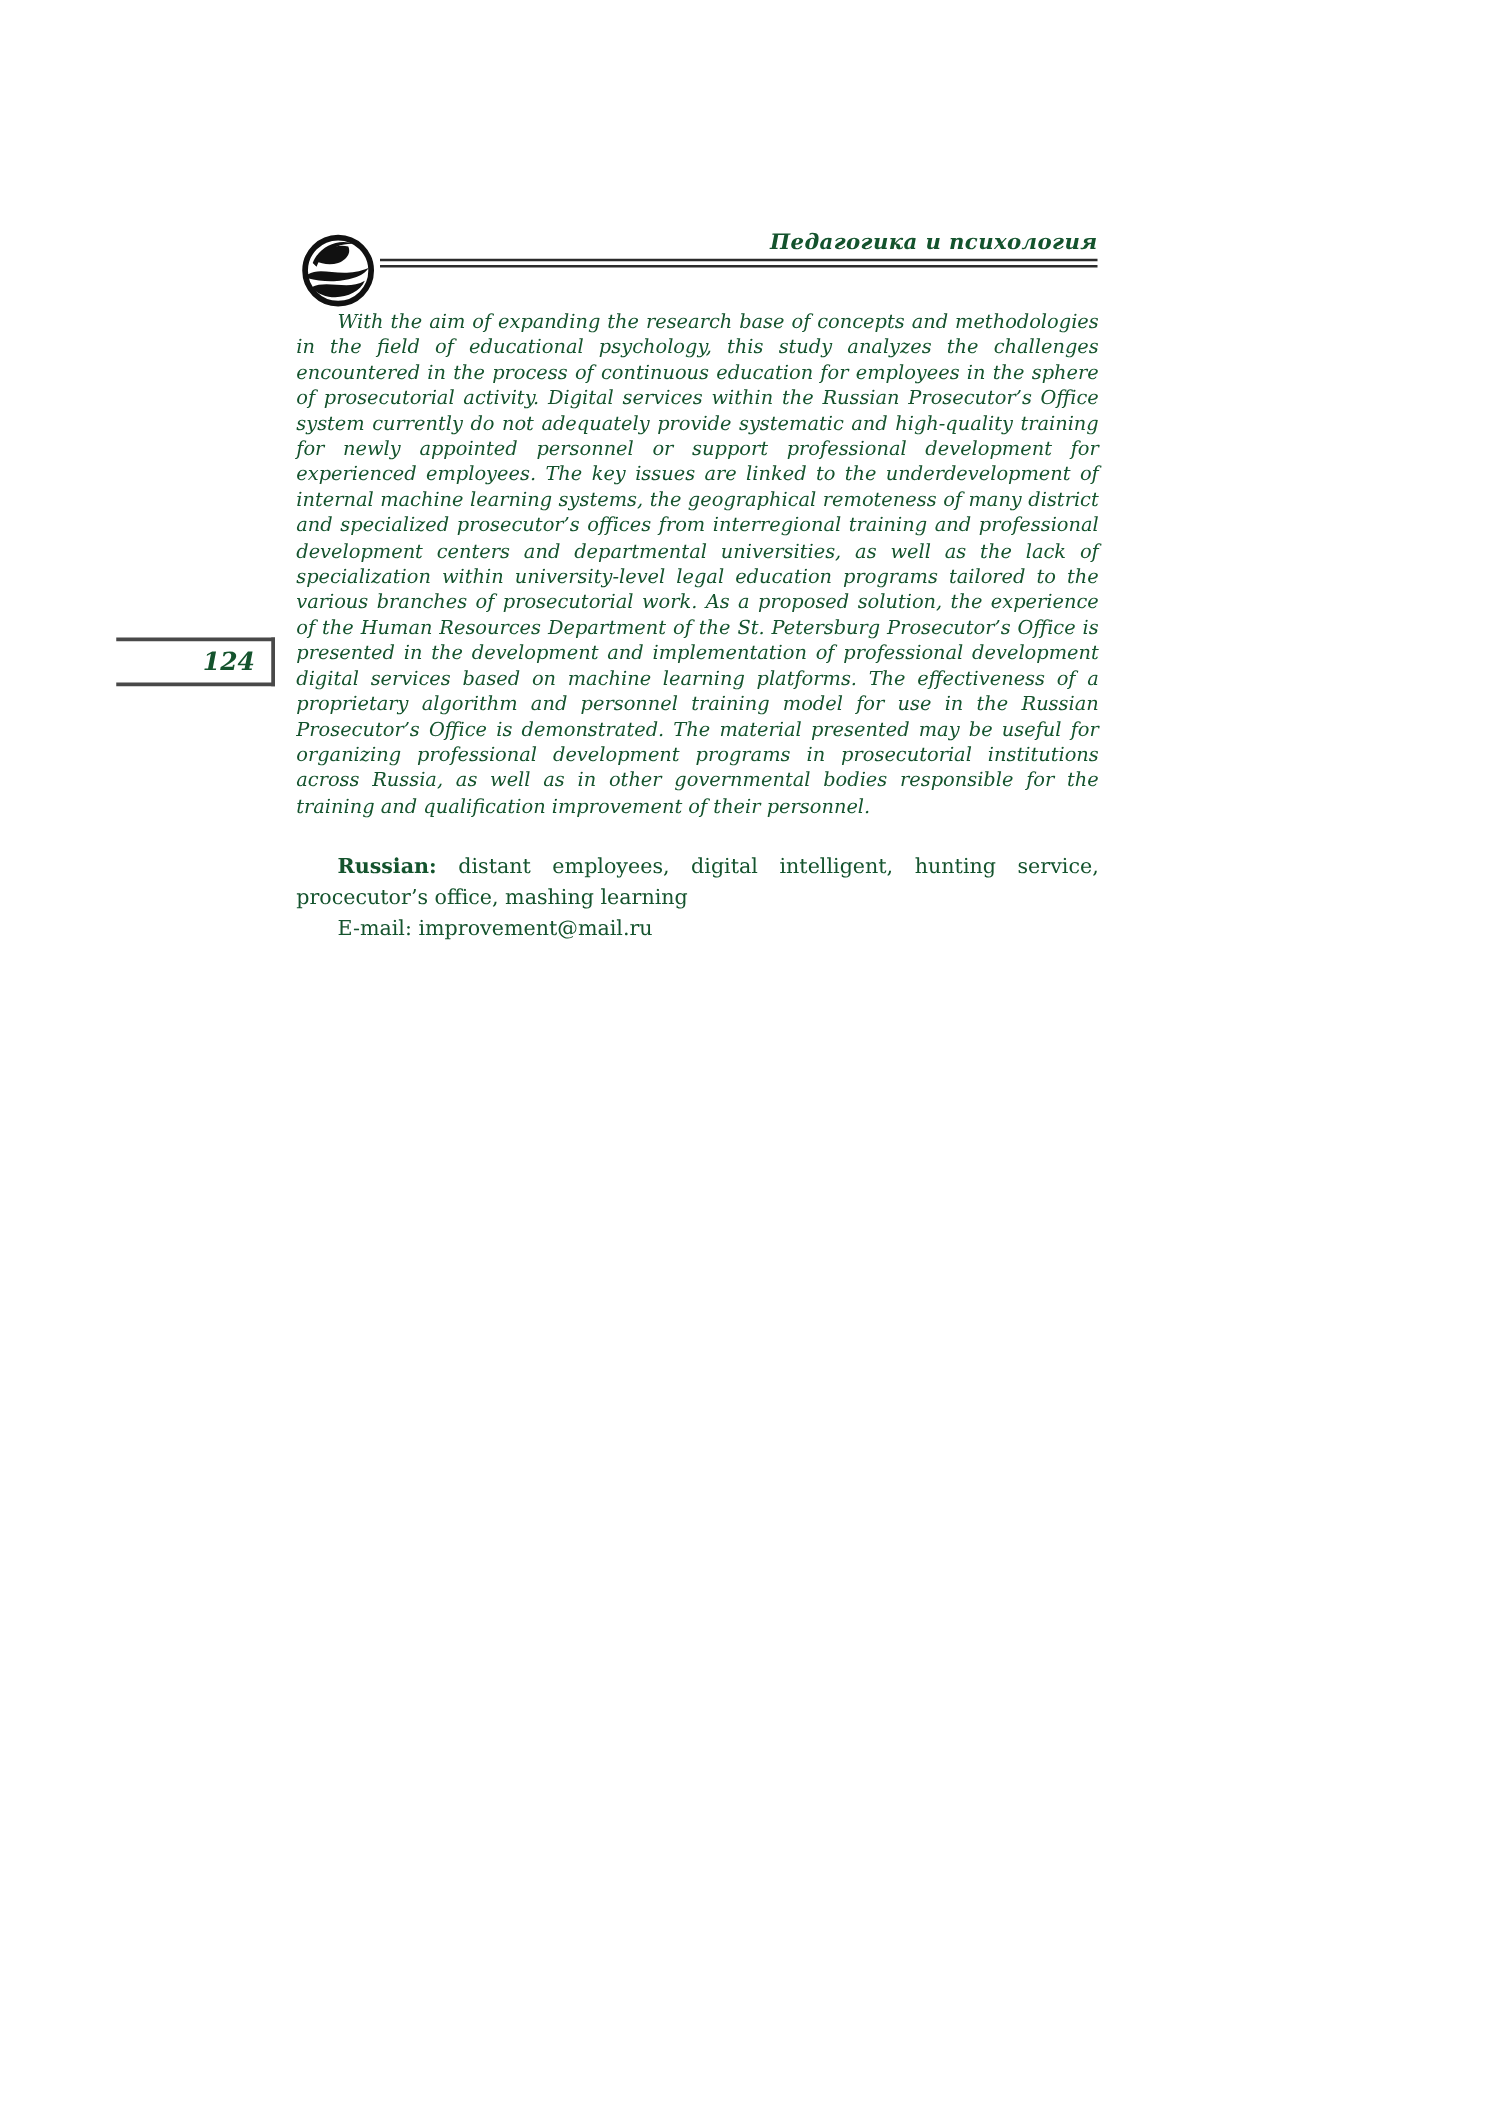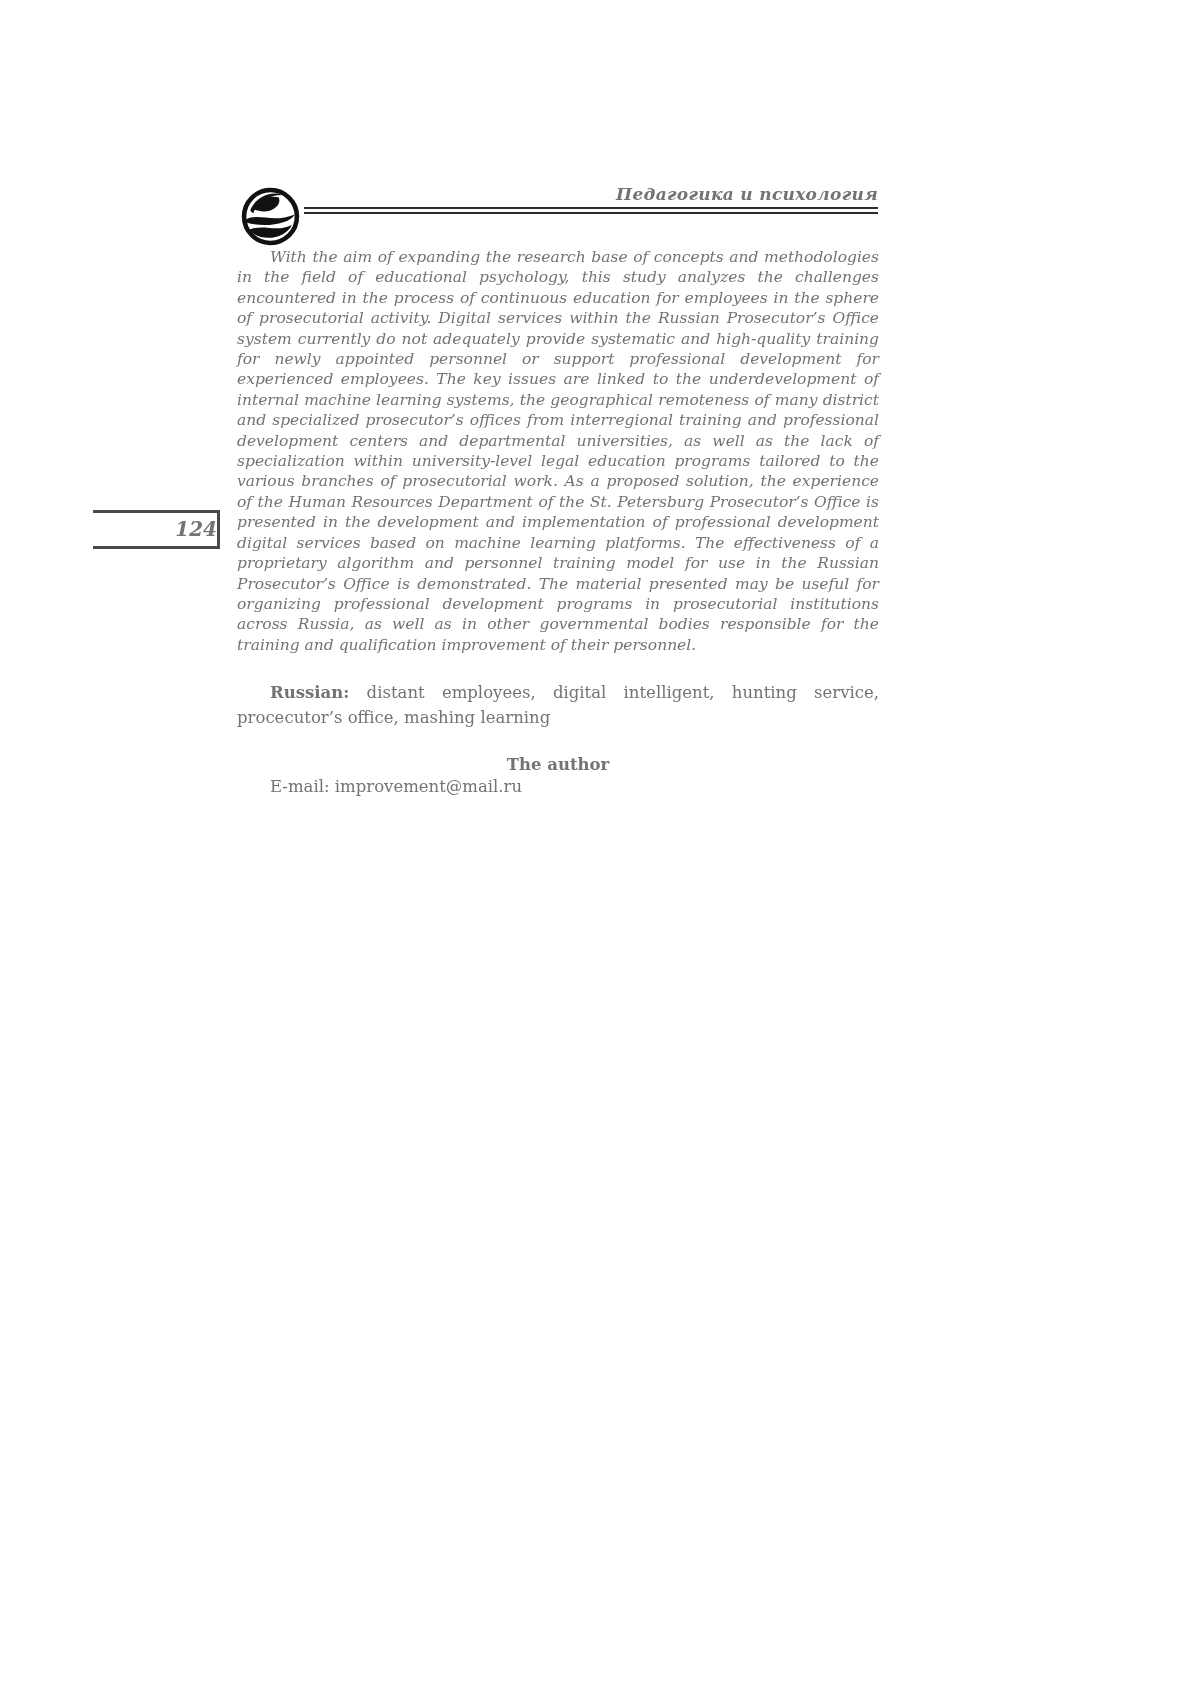--- a/index.html
+++ b/index.html
@@ -3,21 +3,21 @@
 <meta charset="utf-8">
 <style>
   html, body { margin: 0; padding: 0; background: #e8e8e8; }
   .page {
     position: relative;
     width: 1200px;
     height: 1698px;
     background: #ffffff;
     margin: 0 auto;
     font-family: "DejaVu Serif", serif;
-    color: #737373;
+    color: #14532d;
     overflow: hidden;
   }
   
   .logo {
     position: absolute;
     left: 240px;
     top: 186px;
     width: 61px;
     height: 61px;
   }
@@ -51,20 +51,21 @@
     border-right: 3px solid #494949;
     border-bottom: 3px solid #494949;
     background: #ffffff;
   }
   .pagenum {
     font-size: 20px;
     font-weight: bold;
     font-style: italic;
     text-align: right;
     line-height: 33px;
+    padding-right: 13px;
   }
   
   .content {
     position: absolute;
     left: 237px;
     top: 219px;
     width: 642px;
     margin-top: 28px;
   }
   .abstract {
@@ -120,19 +121,18 @@
 
   <div class="pagenum-box">
     <div class="pagenum">124</div>
   </div>
 
   <div class="content">
     <p class="abstract">With the aim of expanding the research base of concepts and methodologies in the field of educational psychology, this study analyzes the challenges encountered in the process of continuous education for employees in the sphere of prosecutorial activity. Digital services within the Russian Prosecutor’s Office system currently do not adequately provide systematic and high-quality training for newly appointed personnel or support professional development for experienced employees. The key issues are linked to the underdevelopment of internal machine learning systems, the geographical remoteness of many district and specialized prosecutor’s offices from interregional training and professional development centers and departmental universities, as well as the lack of specialization within university-level legal education programs tailored to the various branches of prosecutorial work. As a proposed solution, the experience of the Human Resources Department of the St. Petersburg Prosecutor’s Office is presented in the development and implementation of professional development digital services based on machine learning platforms. The effectiveness of a proprietary algorithm and personnel training model for use in the Russian Prosecutor’s Office is demonstrated. The material presented may be useful for organizing professional development programs in prosecutorial institutions across Russia, as well as in other governmental bodies responsible for the training and qualification improvement of their personnel.</p>
 
     <p class="keywords"><span class="kw-label">Russian:</span><span> distant employees, digital intelligent, hunting service, procecutor’s office, mashing learning</span></p>
 
-    <div class="author-heading">The author</div>
 
 
     <div class="contact-line">E-mail: improvement@mail.ru</div>
   </div>
 
 </div>
 
 </body></html>

